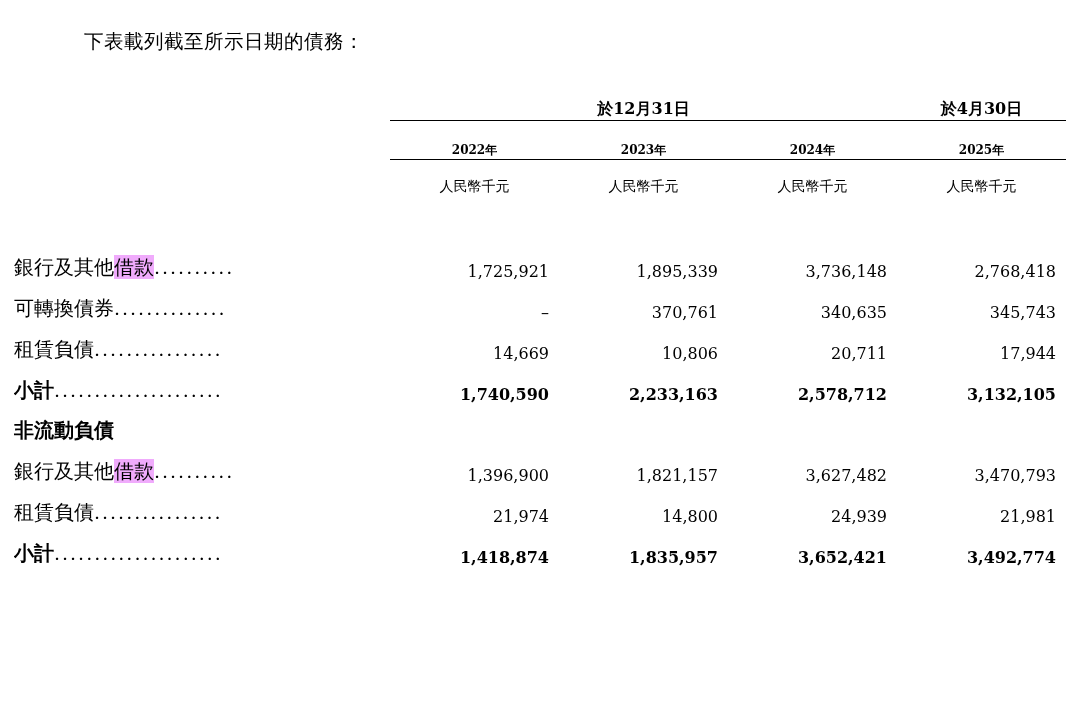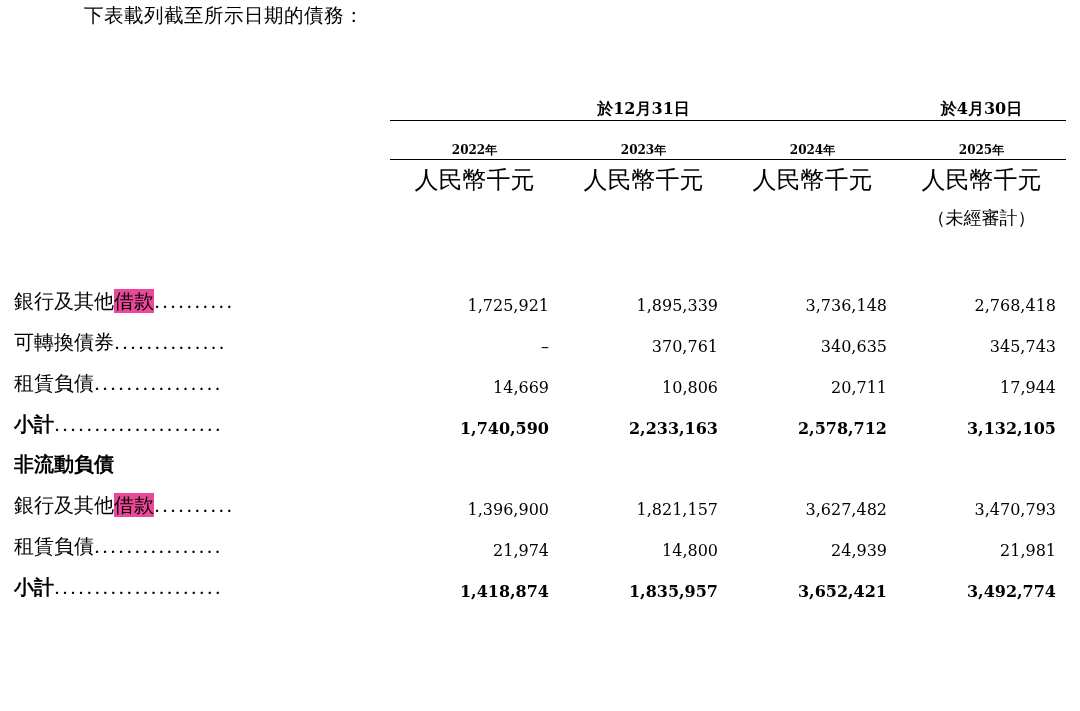--- a/index.html
+++ b/index.html
@@ -16,21 +16,21 @@
   }
   .page {
     position: relative;
     width: 1080px;
     height: 711px;
     box-sizing: border-box;
   }
   .intro {
     position: absolute;
     left: 84px;
-    top: 2px;
+    top: 28px;
     font-size: 19.5px;
     letter-spacing: 0.5px;
     white-space: nowrap;
   }
   table.fin {
     position: absolute;
     left: 14px;
     top: 86px;
     width: 1052px;
     border-collapse: collapse;
@@ -56,21 +56,21 @@
   }
   .hdr-group {
     font-weight: bold;
     font-size: 16px;
   }
   .hdr-year {
     font-weight: bold;
     font-size: 12px;
   }
   .hdr-unit {
-    font-size: 24px;
+    font-size: 14px;
   }
   .rule-top td {
     border-top: 1.6px solid #000;
   }
   .sp-hdr-group td { height: 34px; }
   .sp-hdr-year td { height: 38px; }
   .sp-hdr-unit td { height: 36px; }
   .sp-hdr-unit2 td { height: 34px; }
   .gap-row td { height: 44px; }
   .data-row td { height: 41px; }
@@ -86,21 +86,21 @@
     overflow: hidden;
   }
   .row-label .leader {
     letter-spacing: 2px;
     font-size: 19px;
   }
   .bold-label {
     font-weight: bold;
   }
   .hl {
-    background: #ec4899;
+    background: #f0abfc;
   }
   .hdr-sub {
     font-size: 18px;
   }
   .underline-group {
     border-bottom: 1.4px solid #000;
   }
 </style>
 </head>
 <body>
@@ -142,27 +142,20 @@
       </tr>
 
       <tr class="sp-hdr-unit">
         <td></td>
         <td class="hdr-cell hdr-unit">人民幣千元</td>
         <td class="hdr-cell hdr-unit">人民幣千元</td>
         <td class="hdr-cell hdr-unit">人民幣千元</td>
         <td class="hdr-cell hdr-unit">人民幣千元</td>
       </tr>
 
-      <tr class="sp-hdr-unit2">
-        <td></td>
-        <td class="hdr-cell hdr-sub"></td>
-        <td class="hdr-cell hdr-sub"></td>
-        <td class="hdr-cell hdr-sub"></td>
-        <td class="hdr-cell hdr-sub">（未經審計）</td>
-      </tr>
 
       <tr class="gap-row">
         <td colspan="5"></td>
       </tr>
 
 
       <tr class="data-row">
         <td class="row-label"><span>銀行及其他</span><span class="hl">借款</span><span class="leader">..........</span></td>
         <td class="num">1,725,921</td>
         <td class="num">1,895,339</td>

